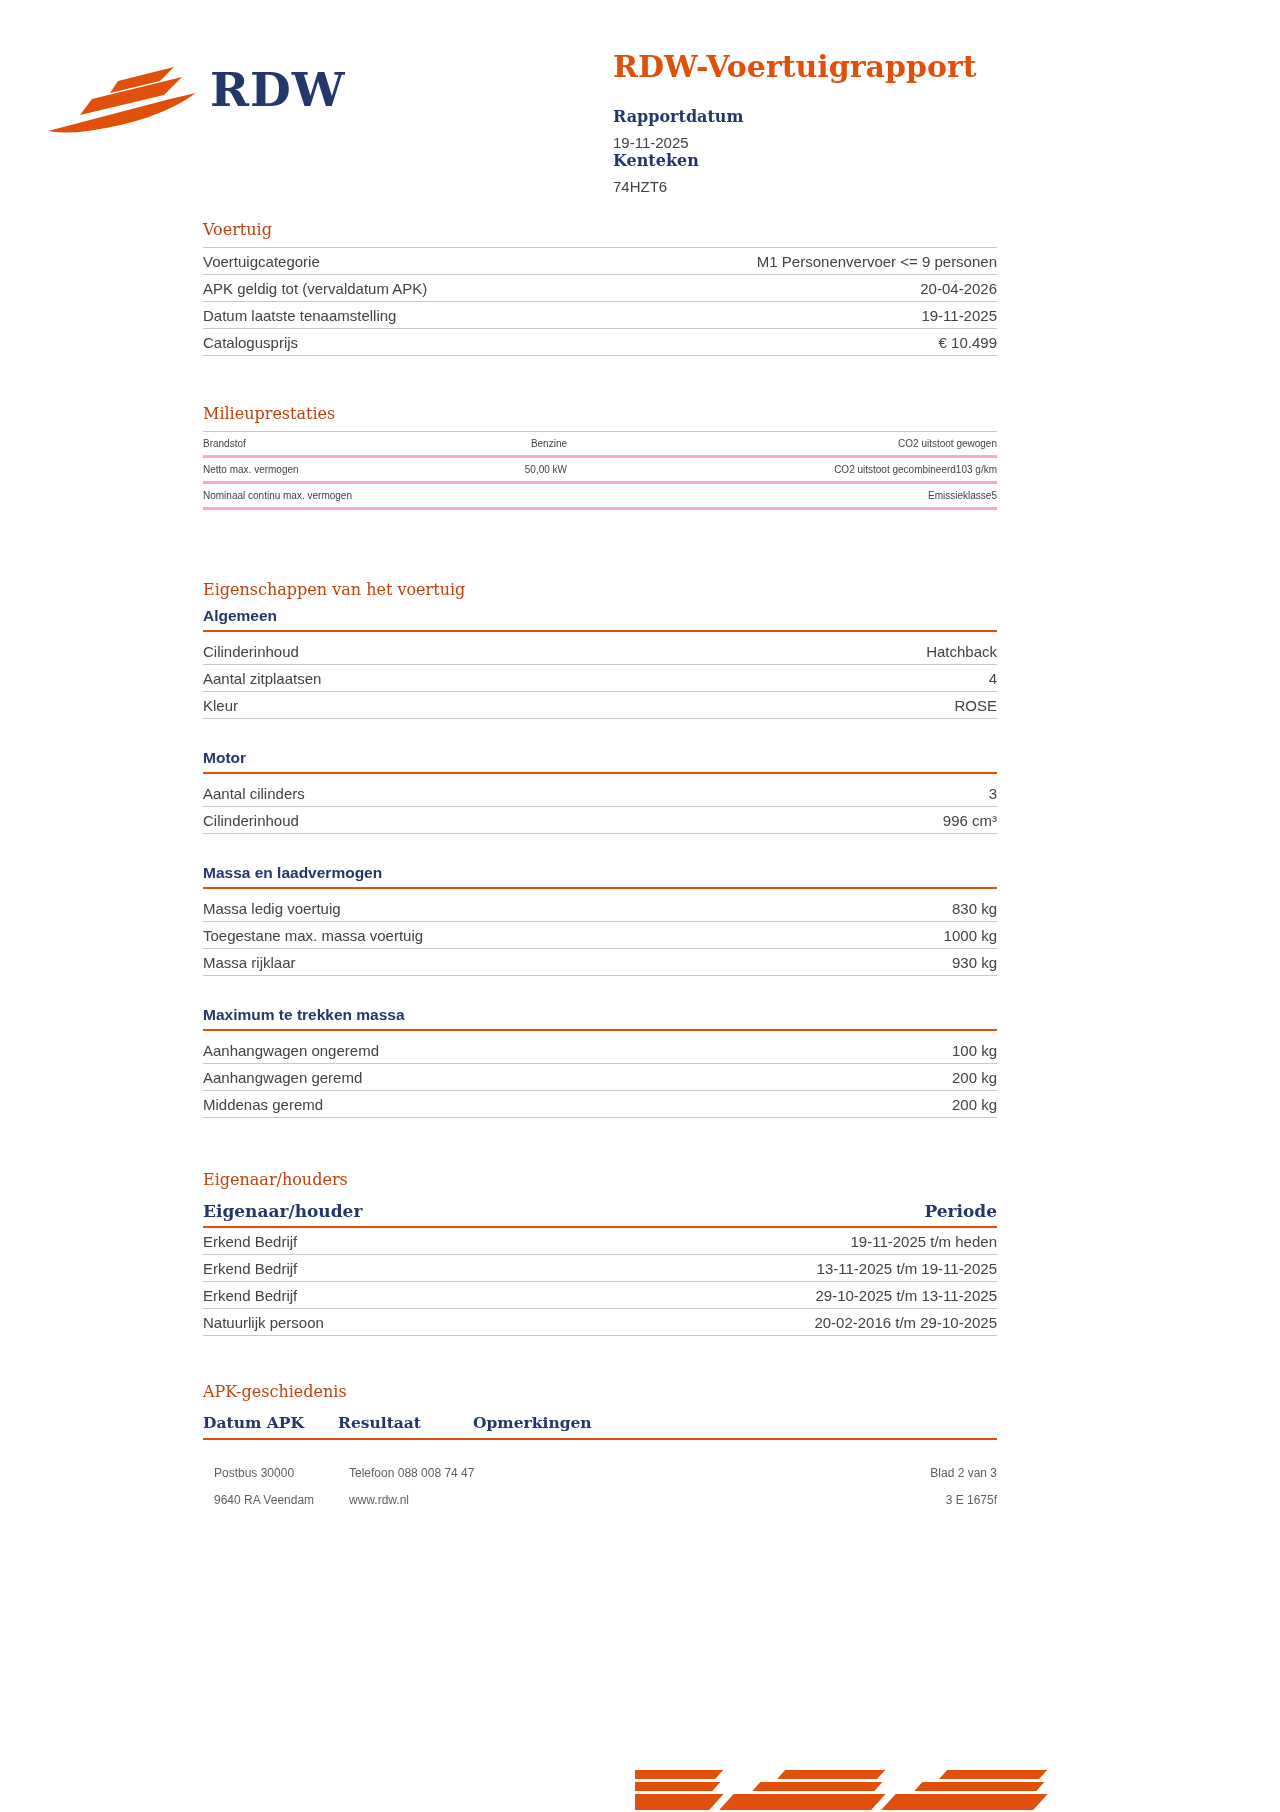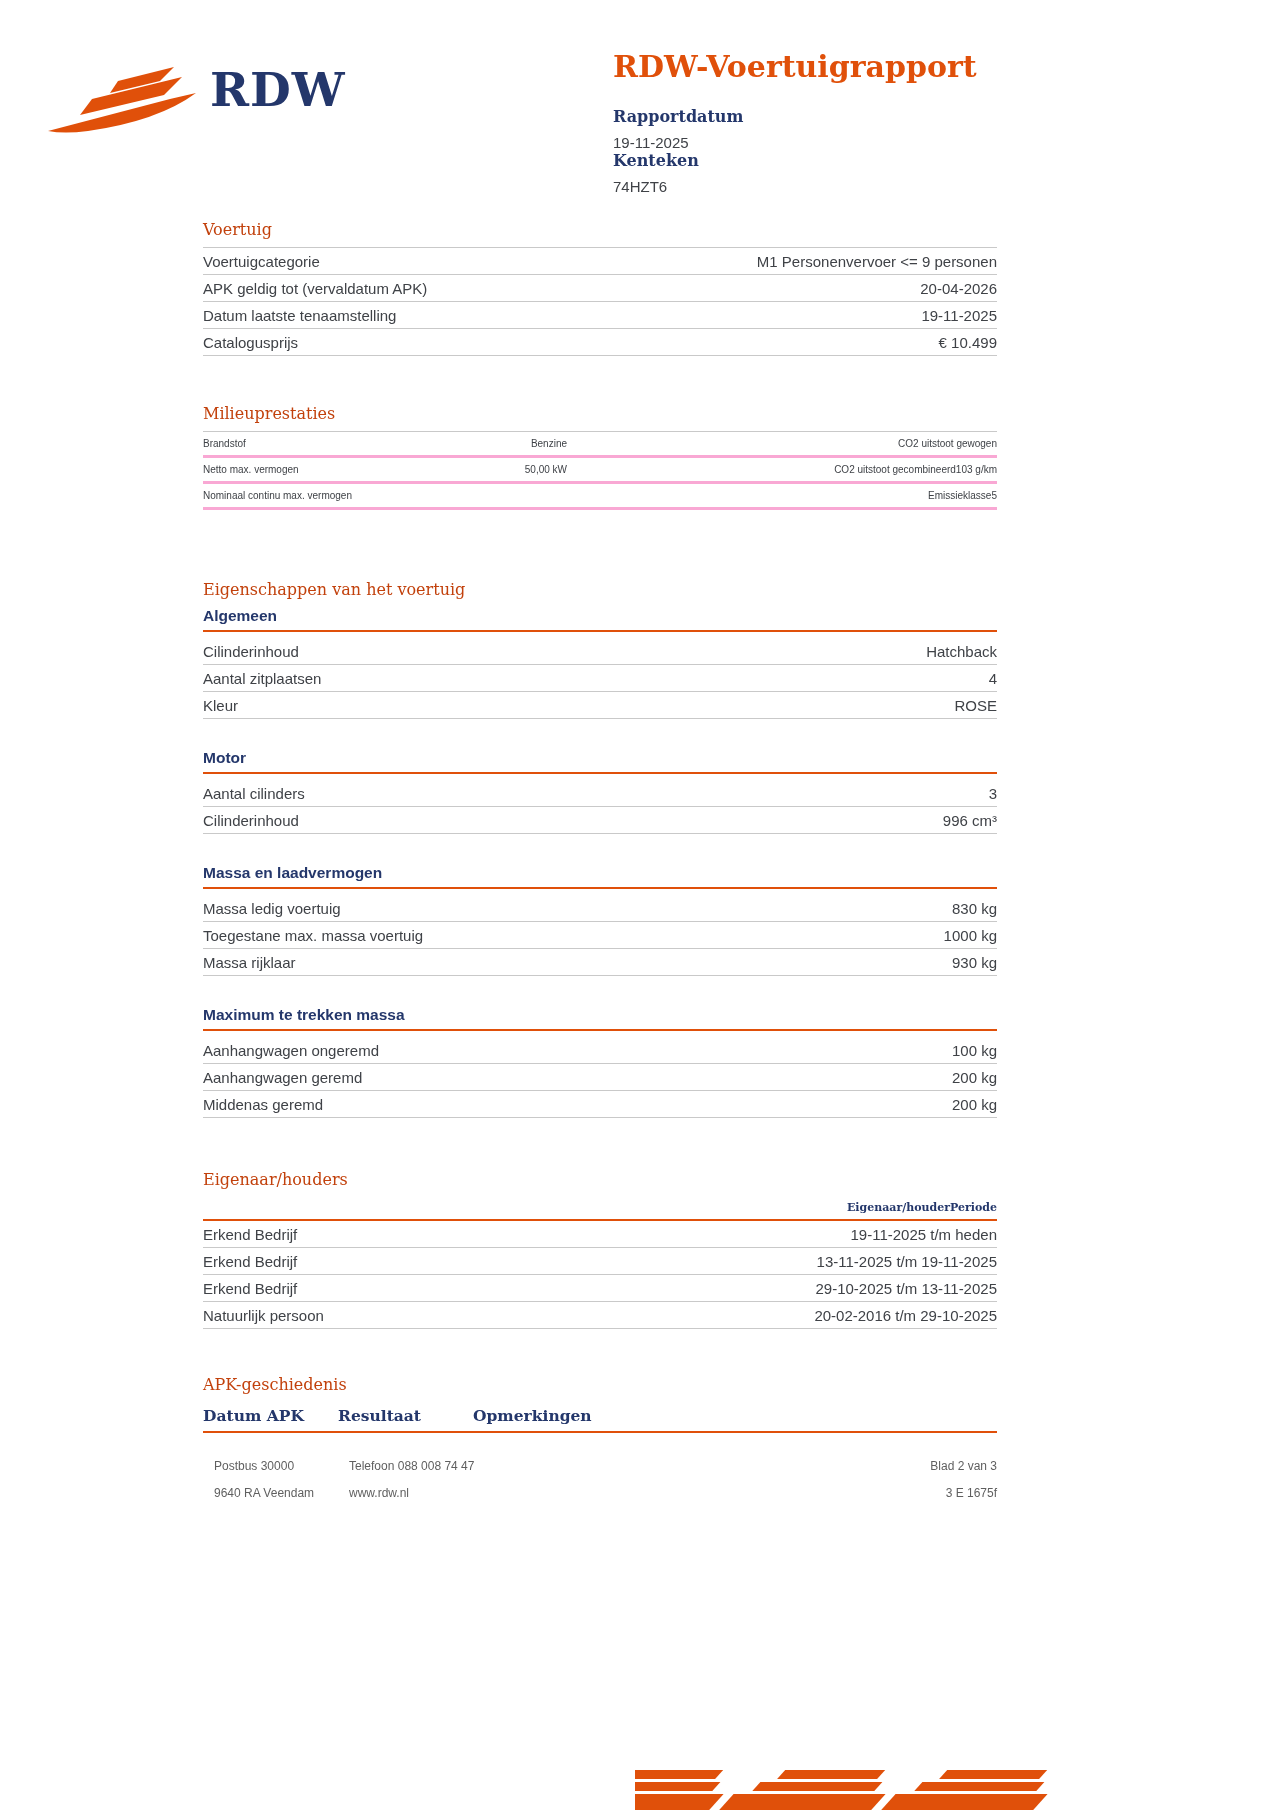--- a/index.html
+++ b/index.html
@@ -61,23 +61,23 @@
   .sub-block { margin-top:30px; }
   .sub-block.first { margin-top:4px; }
   .sub-title {
     font-weight:bold; font-size:15.5px; color:#24376b;
     padding-bottom:5px; border-bottom:2px solid #e0500a;
   }
   .sub-block .rows { border-top:none; margin-top:6px; }
 
   
   .owner-head {
-    display:flex; justify-content:flex-end; padding:4px 0 5px 0;
+    display:flex; justify-content:space-between; padding:4px 0 5px 0;
     border-bottom:2px solid #e0500a;
-    font-family:"DejaVu Serif", serif; font-weight:bold; font-size:11px; color:#24376b;
+    font-family:"DejaVu Serif", serif; font-weight:bold; font-size:17px; color:#24376b;
   }
   .owner-row {
     display:flex; justify-content:space-between; padding:4.5px 0;
     border-bottom:1px solid #c9c9c9; font-size:15px;
   }
 
   
   .apk-head {
     display:flex; padding:4px 0 6px 0; border-bottom:2px solid #e0500a;
     font-family:"DejaVu Serif", serif; font-weight:bold; font-size:15.5px; color:#24376b;

